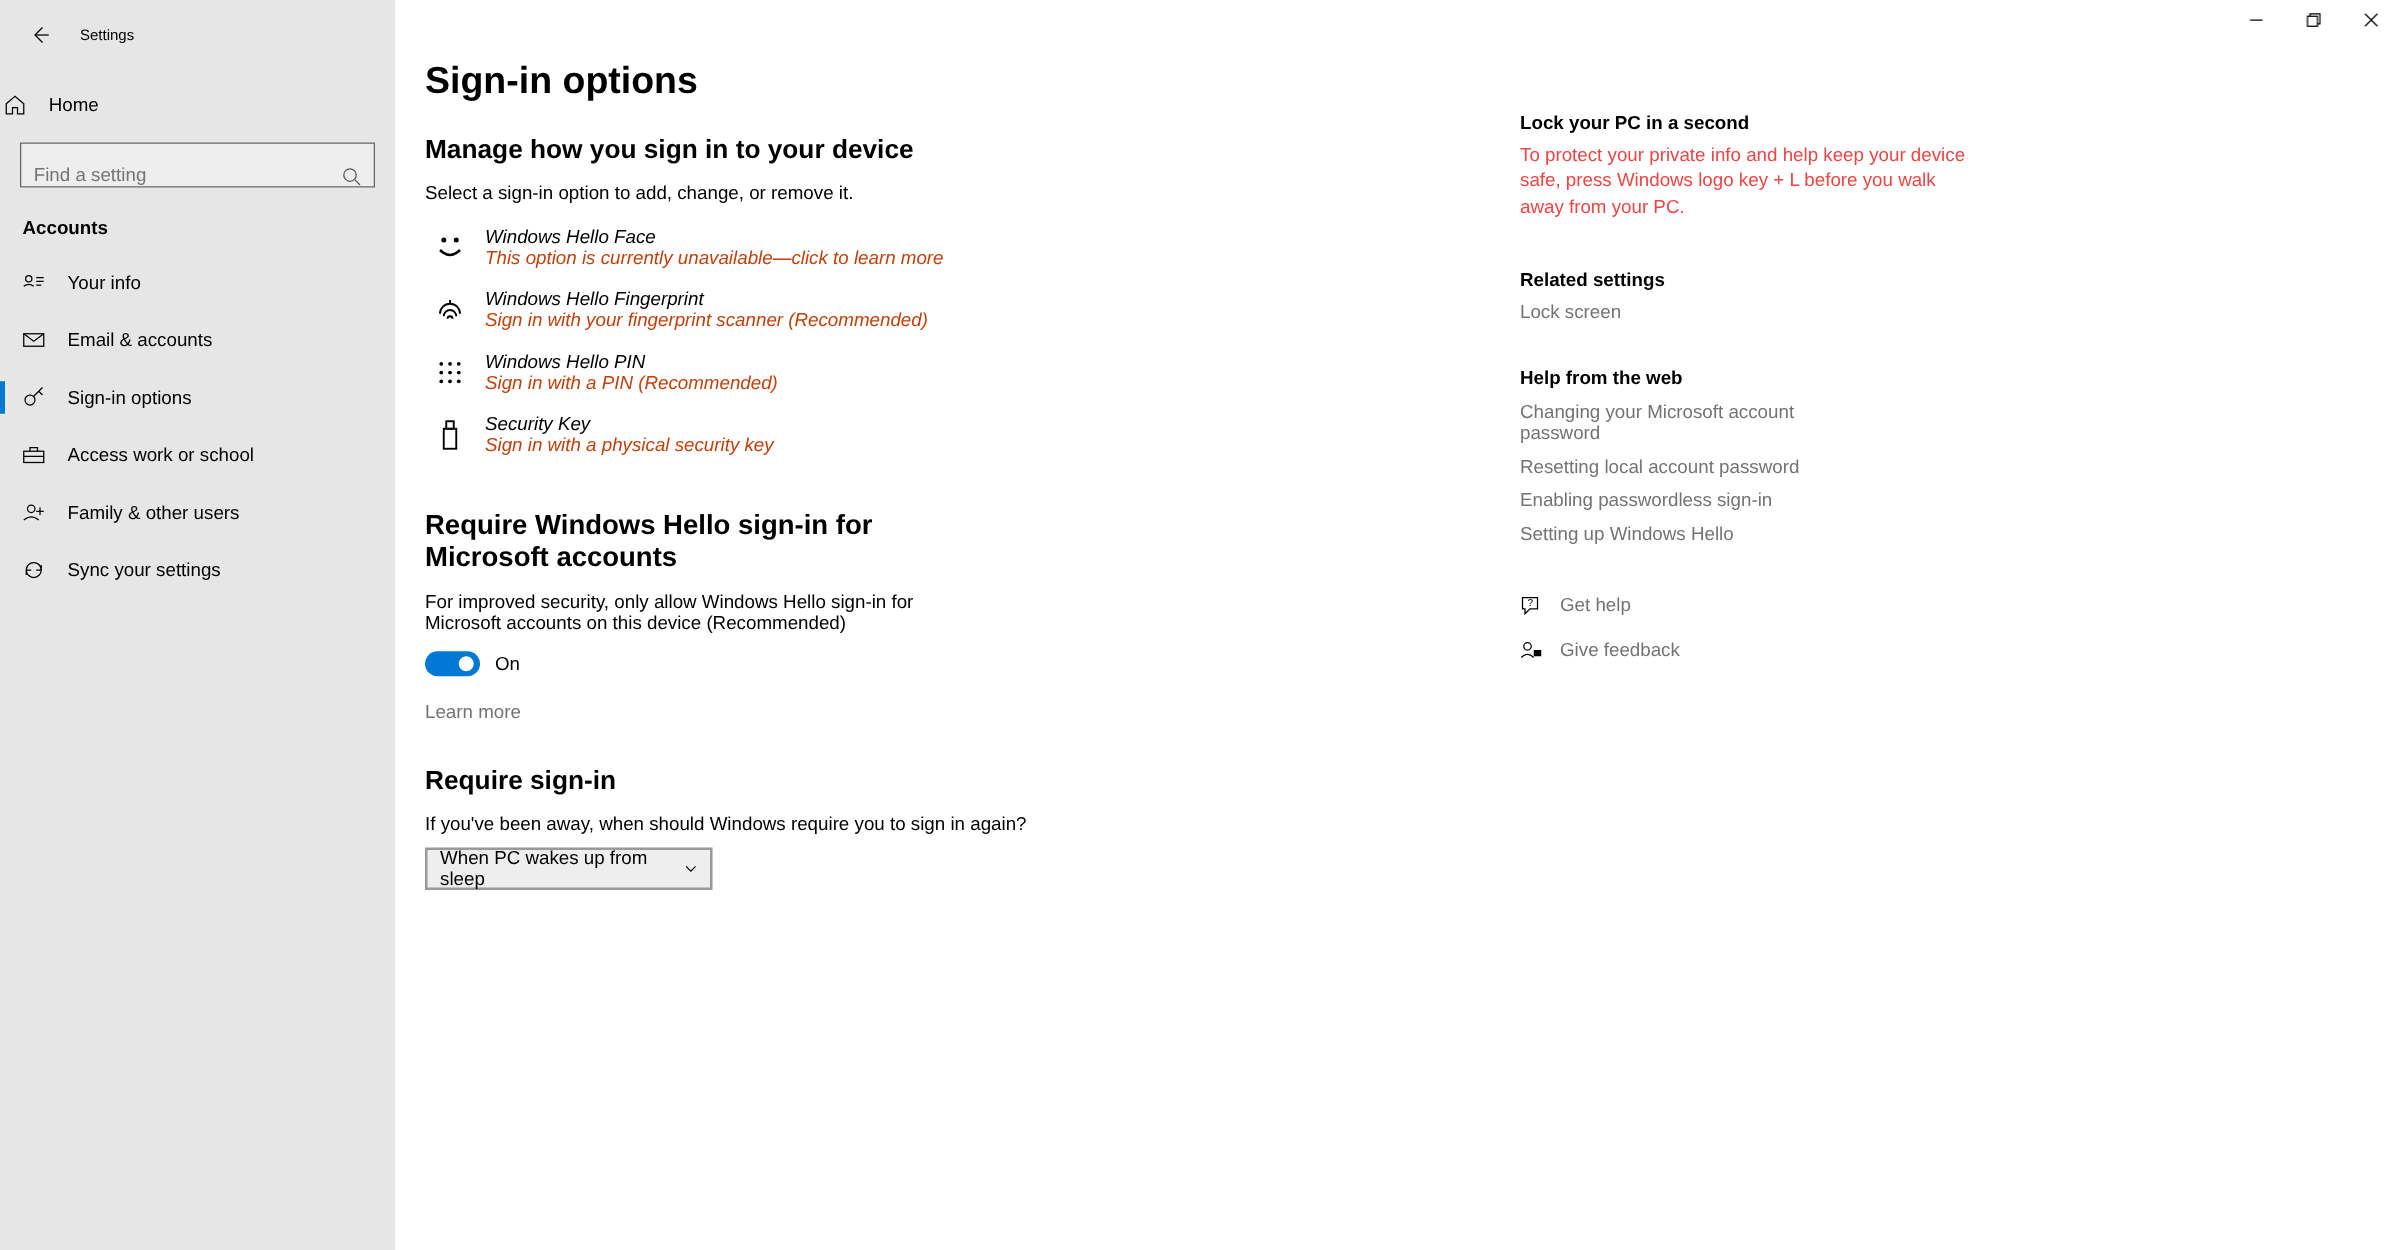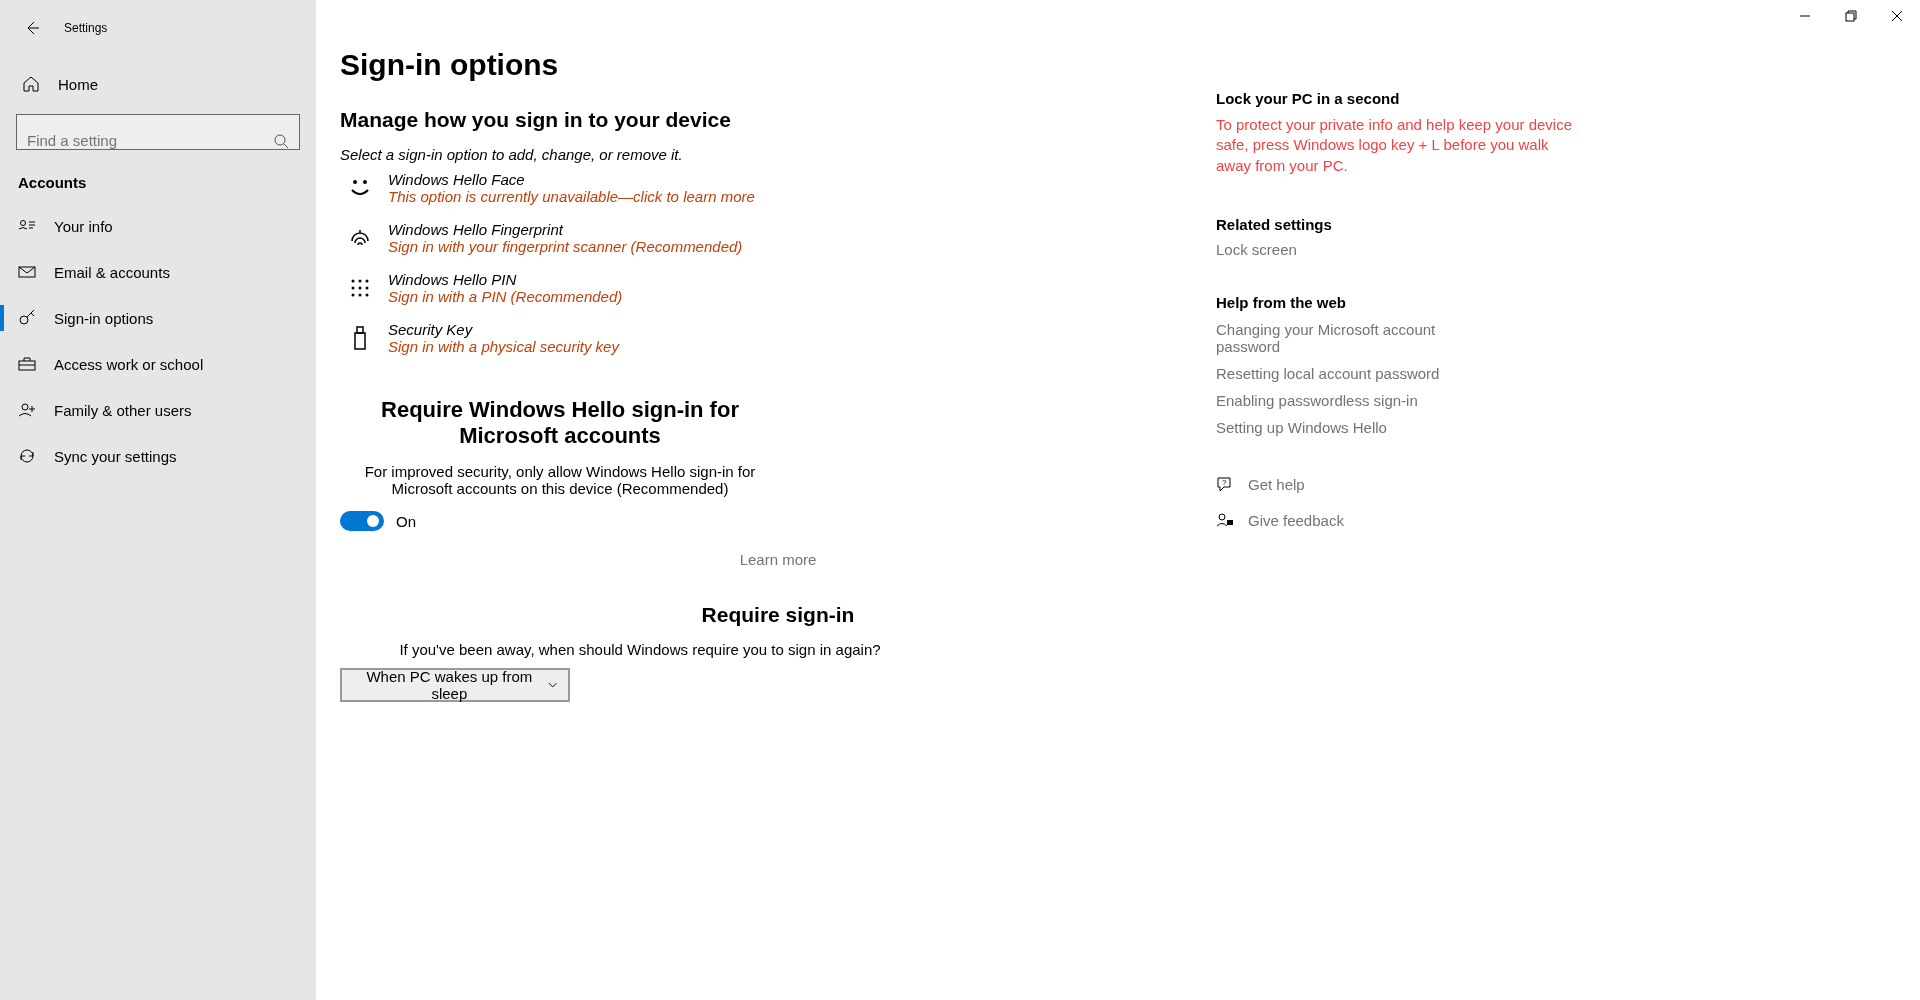--- a/index.html
+++ b/index.html
@@ -3,45 +3,45 @@
 <meta charset="utf-8">
 <style>
   * { margin: 0; padding: 0; box-sizing: border-box; font-family: "Segoe UI", sans-serif; }
   body { width: 1920px; height: 1000px; display: flex; background: #fff; color: #000; overflow: hidden; }
 
   
   .sidebar { width: 316px; height: 100%; background: #e6e6e6; padding-top: 8px; }
   .sidebar-header { display: flex; align-items: center; height: 40px; padding-left: 18px; }
   .back-btn { width: 28px; height: 28px; display: flex; align-items: center; justify-content: center; cursor: pointer; }
   .sidebar-title { font-size: 12px; margin-left: 18px; }
-  .home-row { display: flex; align-items: center; height: 40px; padding-left: 22px; margin-top: 16px; cursor: pointer; }
+  .home-row { display: flex; align-items: center; height: 40px; padding-left: 3px; margin-top: 16px; cursor: pointer; }
   .home-label { margin-left: 18px; font-size: 15px; }
   .search-wrap { padding: 10px 16px 14px 16px; }
   .search-box { width: 100%; height: 36px; border: 1px solid #666; background: #eee; display: flex; align-items: flex-end; padding: 0 10px; }
   .search-box input { flex: 1; border: none; background: transparent; outline: none; font-size: 15px; }
   .category-label { font-size: 15px; font-weight: 600; padding: 10px 18px 12px 18px; }
   .nav-item { display: flex; align-items: center; height: 46px; padding-left: 18px; cursor: pointer; position: relative; }
   .nav-item.active::before { content: ""; position: absolute; left: 0; top: 10px; bottom: 10px; width: 4px; background: #0078d4; }
   .nav-label { margin-left: 18px; font-size: 15px; }
 
   
   .main { flex: 1; display: flex; height: 100%; }
   .content { flex: 1; padding: 48px 0 0 24px; max-width: 900px; position: relative; }
   .page-title { font-size: 30px; font-weight: 600; margin-bottom: 26px; }
   h2.section { font-size: 21px; font-weight: 600; margin-bottom: 14px; }
   h2.section.big { font-size: 22px; max-width: 440px; }
-  .desc { font-size: 15px; margin-bottom: 0; font-style: italic; }
+  .desc { font-size: 15px; margin-bottom: 10px; }
 
   .option-row { display: flex; align-items: center; padding: 8px 0; cursor: pointer; max-width: 620px; font-style: italic; }
   .option-icon { width: 40px; display: flex; justify-content: center; align-items: center; font-size: 18px; }
   .option-text { margin-left: 8px; }
   .option-title { font-size: 15px; }
   .option-sub { font-size: 15px; color: #c2410c; }
 
-  .block { margin-top: 34px; text-align: center; }
+  .block { margin-top: 34px; }
   .body-text { font-size: 15px; max-width: 440px; }
 
   .toggle-row { display: flex; align-items: center; margin-top: 14px; }
   .switch { width: 44px; height: 20px; border-radius: 10px; background: #0078d4; position: relative; cursor: pointer; }
   .switch::after { content: ""; position: absolute; width: 12px; height: 12px; background: #fff; border-radius: 50%; top: 4px; right: 5px; }
   .switch-label { margin-left: 12px; font-size: 15px; }
 
   a.link { color: #737373; text-decoration: none; font-size: 15px; display: inline-block; }
   .learn { margin-top: 20px; }
 

